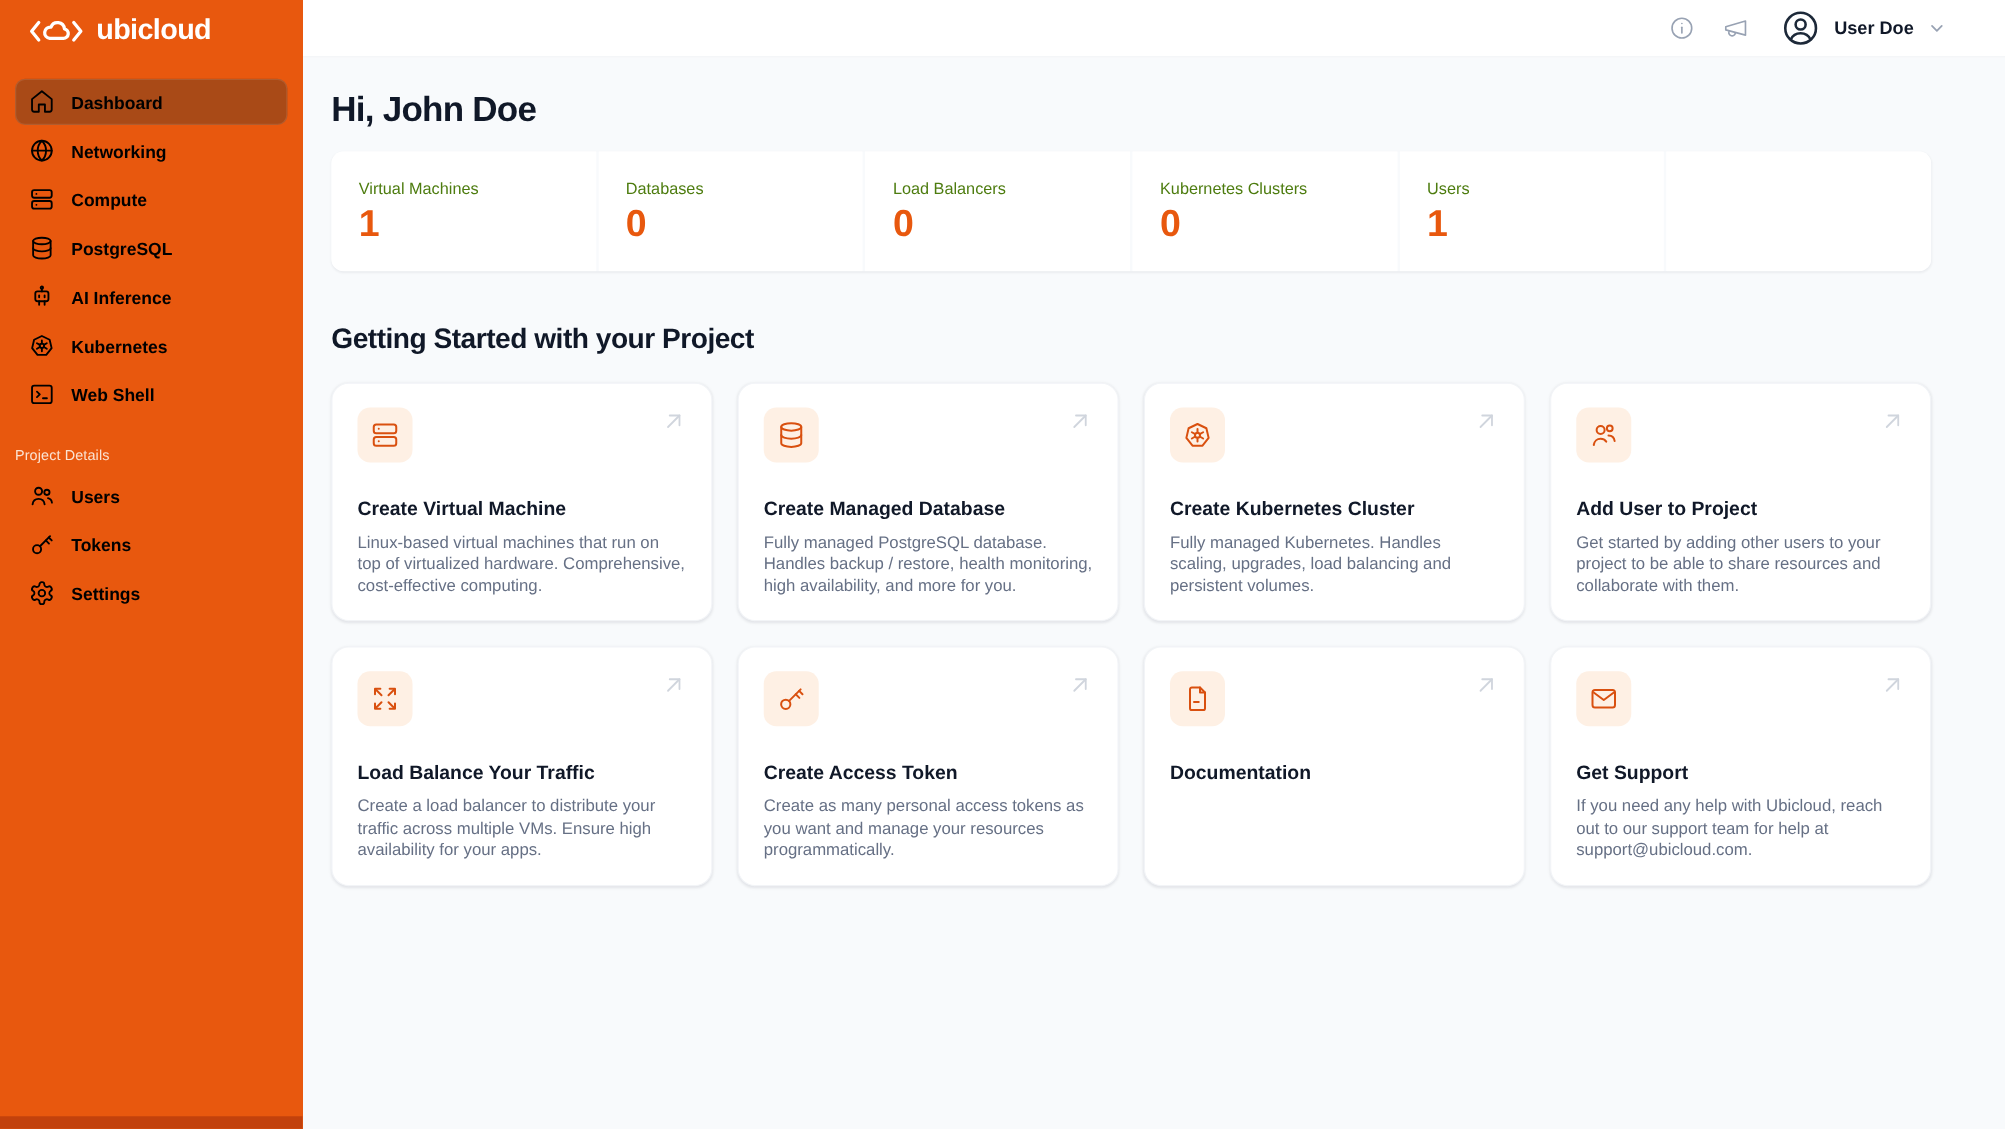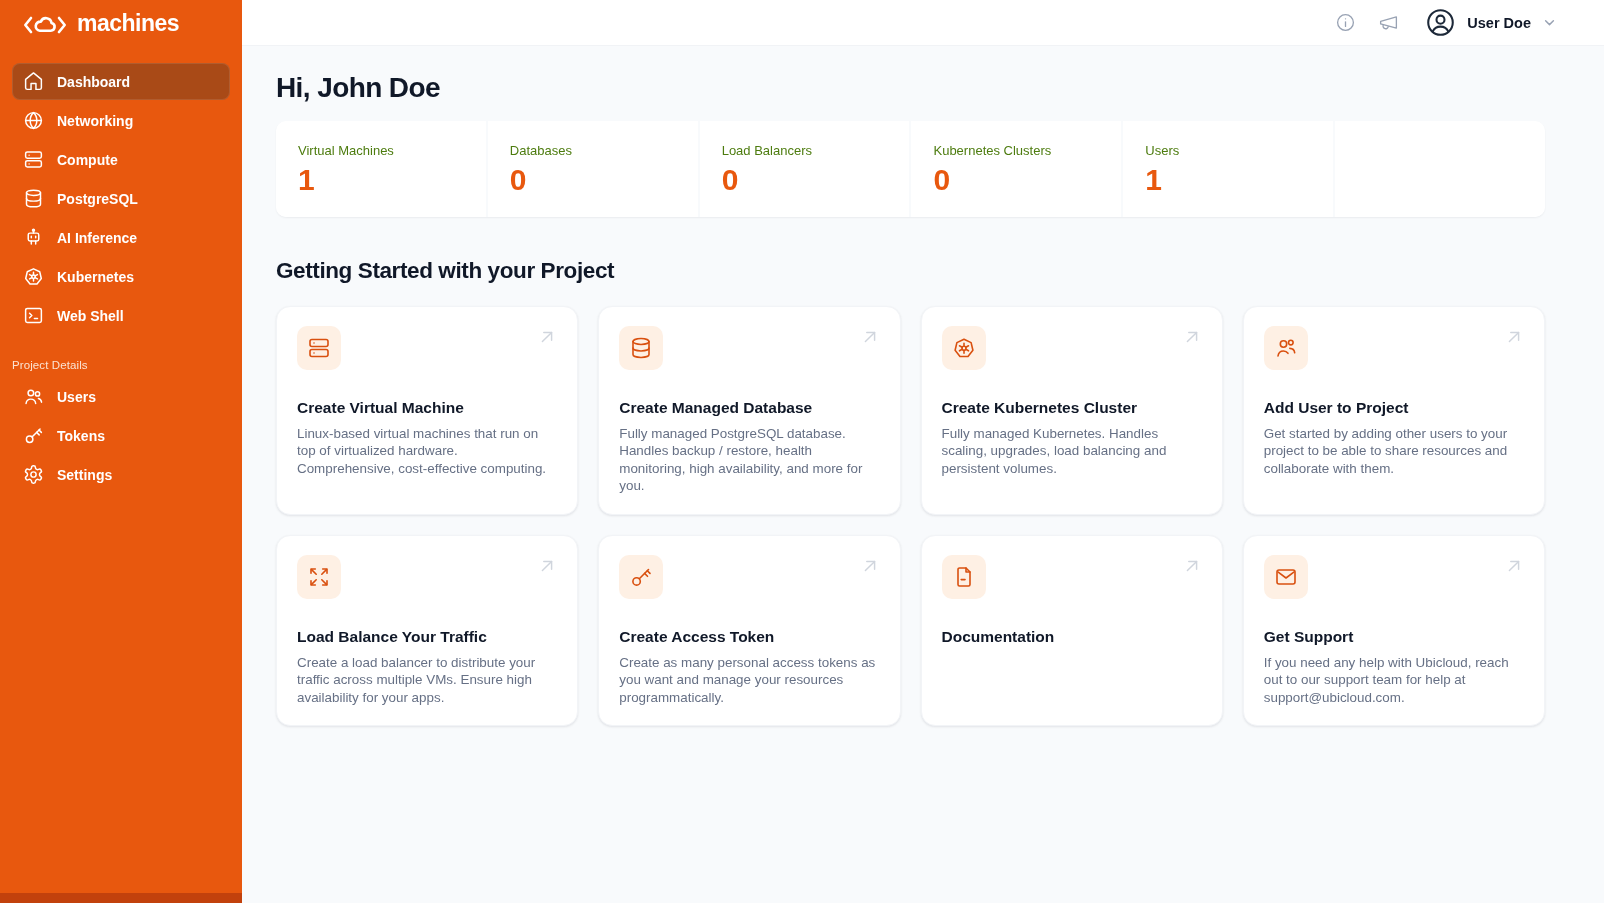--- a/index.html
+++ b/index.html
@@ -8,41 +8,41 @@
     background:var(--page-bg,#F8FAFC); }
 
   
   .sidebar { position:fixed; left:0; top:0; bottom:0; width:242px;
     background:var(--sidebar-bg,#E8580E); display:flex; flex-direction:column; z-index:5; }
   .logo { display:flex; align-items:center; gap:9px; padding:11px 18px 10px 22px; height:48px;
     color:#fff; cursor:pointer; }
   .logo-text { font-size:23px; font-weight:700; letter-spacing:-0.5px; color:#fff; position:relative; top:-1px; }
   .nav { margin-top:14px; display:flex; flex-direction:column; }
   .nav-item { display:flex; align-items:center; gap:13px; margin:1px 12px; padding:8px 11px;
-    border-radius:8px; color:#ffffff; font-size:14px; font-weight:700; cursor:pointer; }
+    border-radius:8px; color:#000000; font-size:14px; font-weight:700; cursor:pointer; }
   .nav-item svg { flex:0 0 auto; }
   .nav-item.active { background:var(--sidebar-active-bg,#A94A17);
     box-shadow:inset 0 0 0 1px rgba(255,255,255,0.10); }
   .section-label { margin:24px 12px 6px 12px; font-size:11.5px; font-weight:400;
     color:#FBE3D2; letter-spacing:.1px; }
   .sidebar-strip { position:absolute; bottom:0; left:0; width:242px; height:10px;
     background:var(--sidebar-strip,#C2410C); }
 
   
   .header { margin-left:242px; height:46px; background:#fff; border-bottom:1px solid #F1F3F6;
     display:flex; align-items:center; justify-content:flex-end; padding-right:46px; }
   .hdr-icon-btn { color:#98A2B3; display:flex; align-items:center; cursor:pointer; }
   .hdr-icon-btn + .hdr-icon-btn { margin-left:22px; }
   .user-menu { display:flex; align-items:center; margin-left:26px; cursor:pointer; }
   .avatar { color:#1D2939; display:flex; align-items:center; }
   .user-name { margin-left:11px; font-size:14.5px; font-weight:700; color:#101828; }
   .user-chevron { margin-left:10px; color:#98A2B3; display:flex; align-items:center; }
 
   
-  .main { margin-left:242px; padding:0 59px 0 34px; }
+  .main { margin-left:242px; padding:0 59px 0 23px; }
   .greeting { margin-top:25px; font-size:28px; font-weight:800; letter-spacing:-0.6px;
     color:var(--heading,#101828); line-height:1.2; }
 
   .stats { margin-top:16px; display:grid; grid-template-columns:repeat(6,1fr); gap:2px;
     border-radius:10px; overflow:hidden; box-shadow:0 1px 2px rgba(16,24,40,.06); }
   .stat-cell { background:#fff; padding:22px 22px; min-height:96px; }
   .stat-label { font-size:13px; font-weight:500; color:#4d7c0f; }
   .stat-value { margin-top:7px; font-size:30px; font-weight:700; line-height:1;
     color:var(--accent,#E8580E); }
 
@@ -63,21 +63,21 @@
 </head>
 <body>
 
 <aside class="sidebar">
   <div class="logo">
     <svg width="46" height="28" viewBox="0 0 52 32" fill="none" stroke="#fff" stroke-width="3" stroke-linecap="round" stroke-linejoin="round">
       <path d="M10 8 3.5 16l6.5 8"></path>
       <path d="M42 8l6.5 8L42 24"></path>
       <path d="M20 22.5h12.6a4.4 4.4 0 0 0 .9-8.7 6.4 6.4 0 0 0-12.3-1.6 4.8 4.8 0 0 0-1.2 10.3z"></path>
     </svg>
-    <span class="logo-text">machines</span>
+    <span class="logo-text">ubicloud</span>
   </div>
   <nav class="nav" id="nav-list">
       <div class="nav-item active">
         <svg width="21" height="21" viewBox="0 0 24 24" fill="none" stroke="currentColor" stroke-width="1.7" stroke-linecap="round" stroke-linejoin="round">
           <path d="m3 9.5 9-7.3 9 7.3V19a2 2 0 0 1-2 2h-4.2v-6.6H9.2V21H5a2 2 0 0 1-2-2z"></path>
         </svg>
         <span>Dashboard</span>
       </div>
       <div class="nav-item">
         <svg width="21" height="21" viewBox="0 0 24 24" fill="none" stroke="currentColor" stroke-width="1.7" stroke-linecap="round" stroke-linejoin="round">

